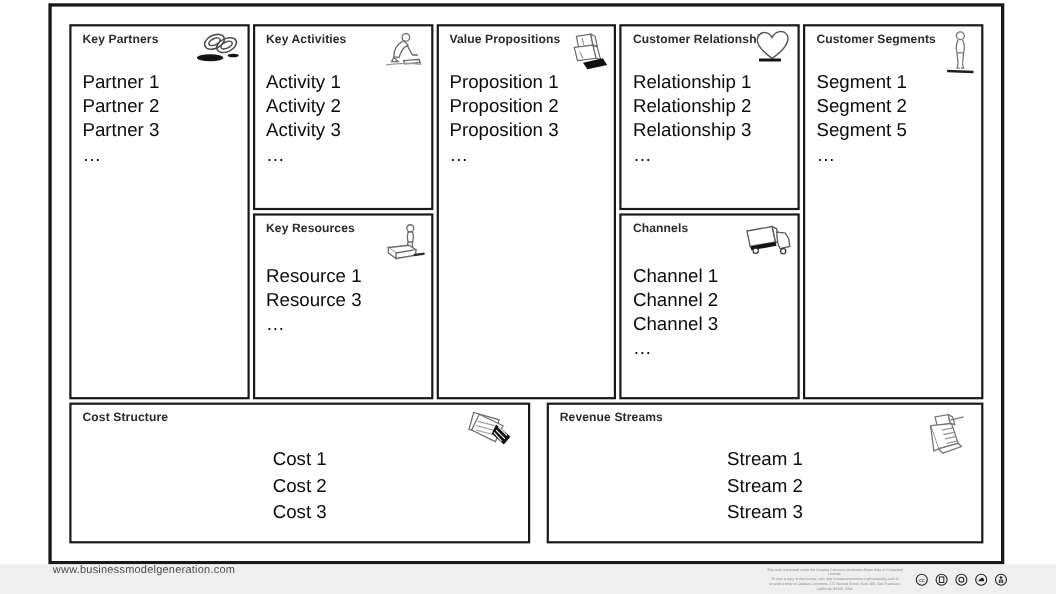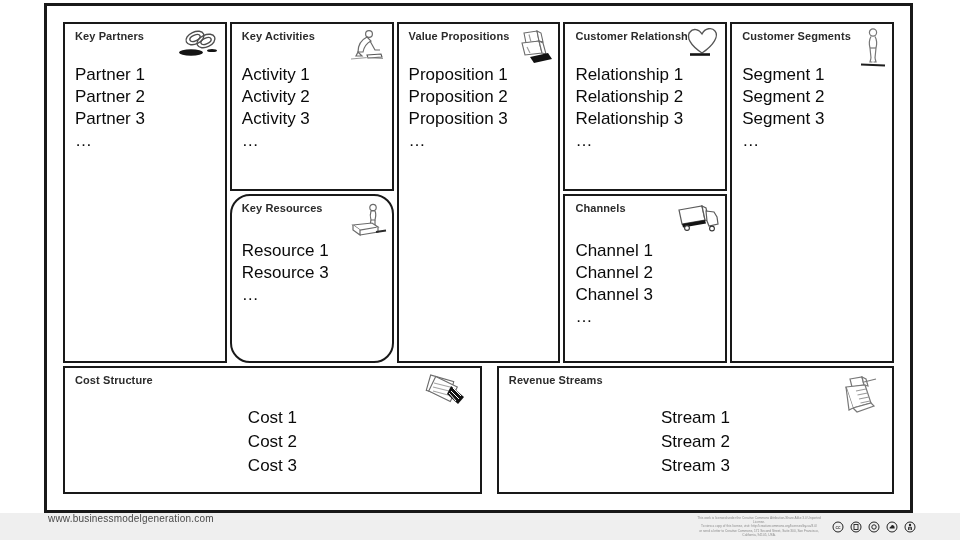--- a/index.html
+++ b/index.html
@@ -91,21 +91,21 @@
         </svg>
       </span>
       <div class="items">
           <div>Activity 1</div>
           <div>Activity 2</div>
           <div>Activity 3</div>
           <div>…</div>
         </div>
     </div>
 
-    <div class="cell" style="grid-row:2;grid-column:2;border-radius:20px;">
+    <div class="cell" style="grid-row:2;grid-column:2;">
       <div class="sec-title">Key Resources</div>
       <span class="cell-icon low">
         <svg width="42" height="38" viewBox="0 0 42 38">
           <g fill="none" stroke="#6b6b6b" stroke-width="1.2">
             <circle cx="28" cy="5.5" r="3.2"></circle>
             <path d="M26 9 C25 12 25 15 26 18 L30 18 C31 14 31 11 30 9 Z" fill="#fff"></path>
             <path d="M26 18 L25 23 M30 18 L30 23"></path>
             <path d="M8 23 L27 21 L33 25 L15 28 Z" fill="#fff"></path>
             <path d="M8 23 L8 28 L15 33 L15 28 M33 25 L33 30 L15 33" fill="#fff"></path>
           </g>
@@ -188,21 +188,21 @@
             <path d="M12 9.5 C10 13 10 17 11 21 L12 31 M16 9.5 C18 13 18 17 17 21 L16 31"></path>
             <path d="M11 21 L17 21"></path>
             <path d="M12 31 L11 35 L13.5 35 M16 31 L17 35 L14.5 35"></path>
           </g>
           <path d="M2 37.5 L26 38.5" stroke="#1f1f1f" stroke-width="2.2"></path>
         </svg>
       </span>
       <div class="items">
           <div>Segment 1</div>
           <div>Segment 2</div>
-          <div>Segment 3</div>
+          <div>Segment 5</div>
           <div>…</div>
         </div>
     </div>
 
   </div>
 
   <div class="bottom-grid">
 
     <div class="cell bottom-cell">
       <div class="sec-title">Cost Structure</div>

